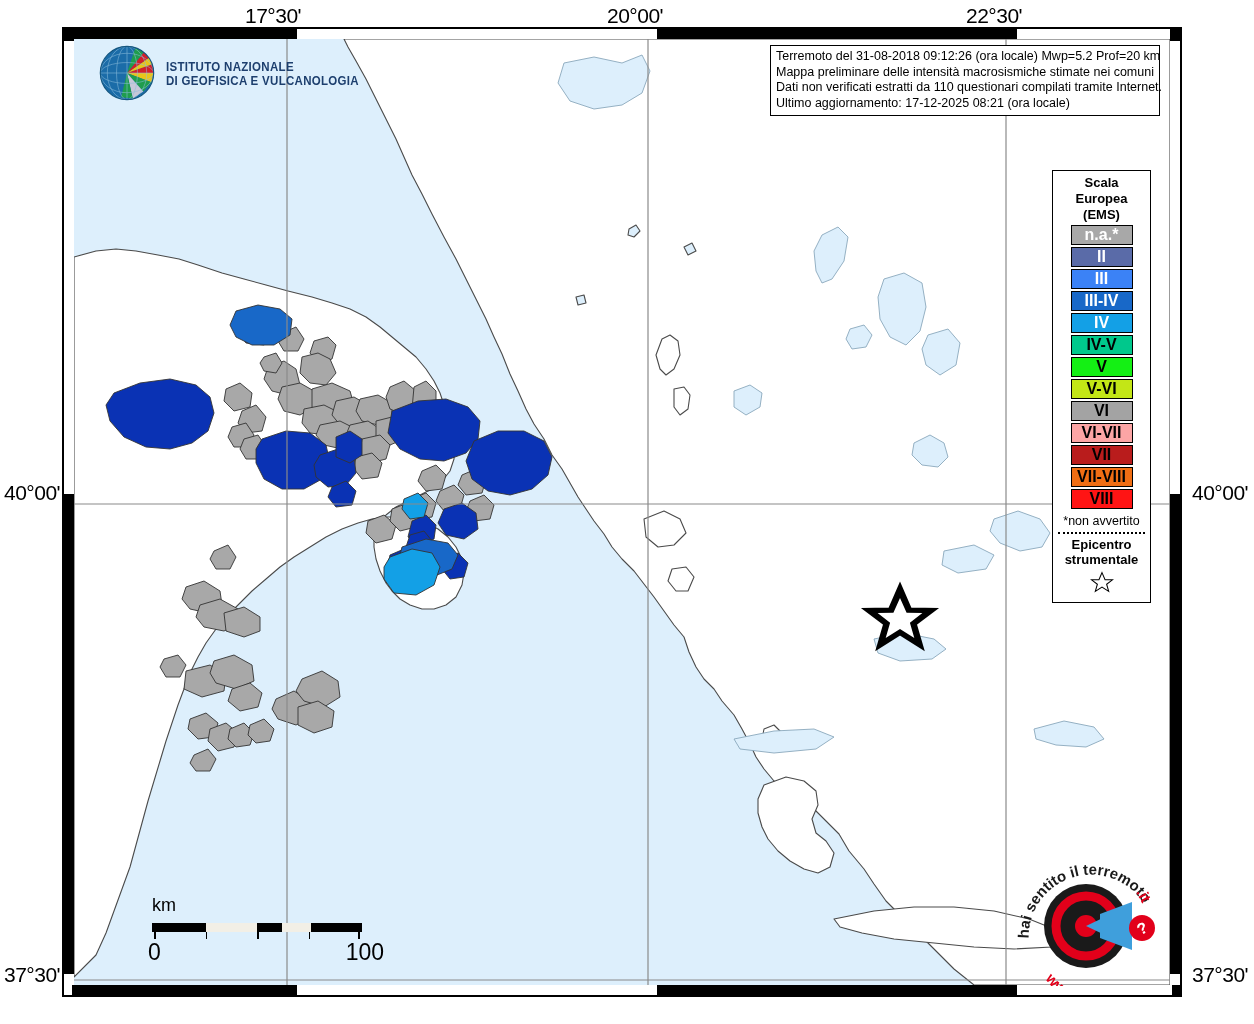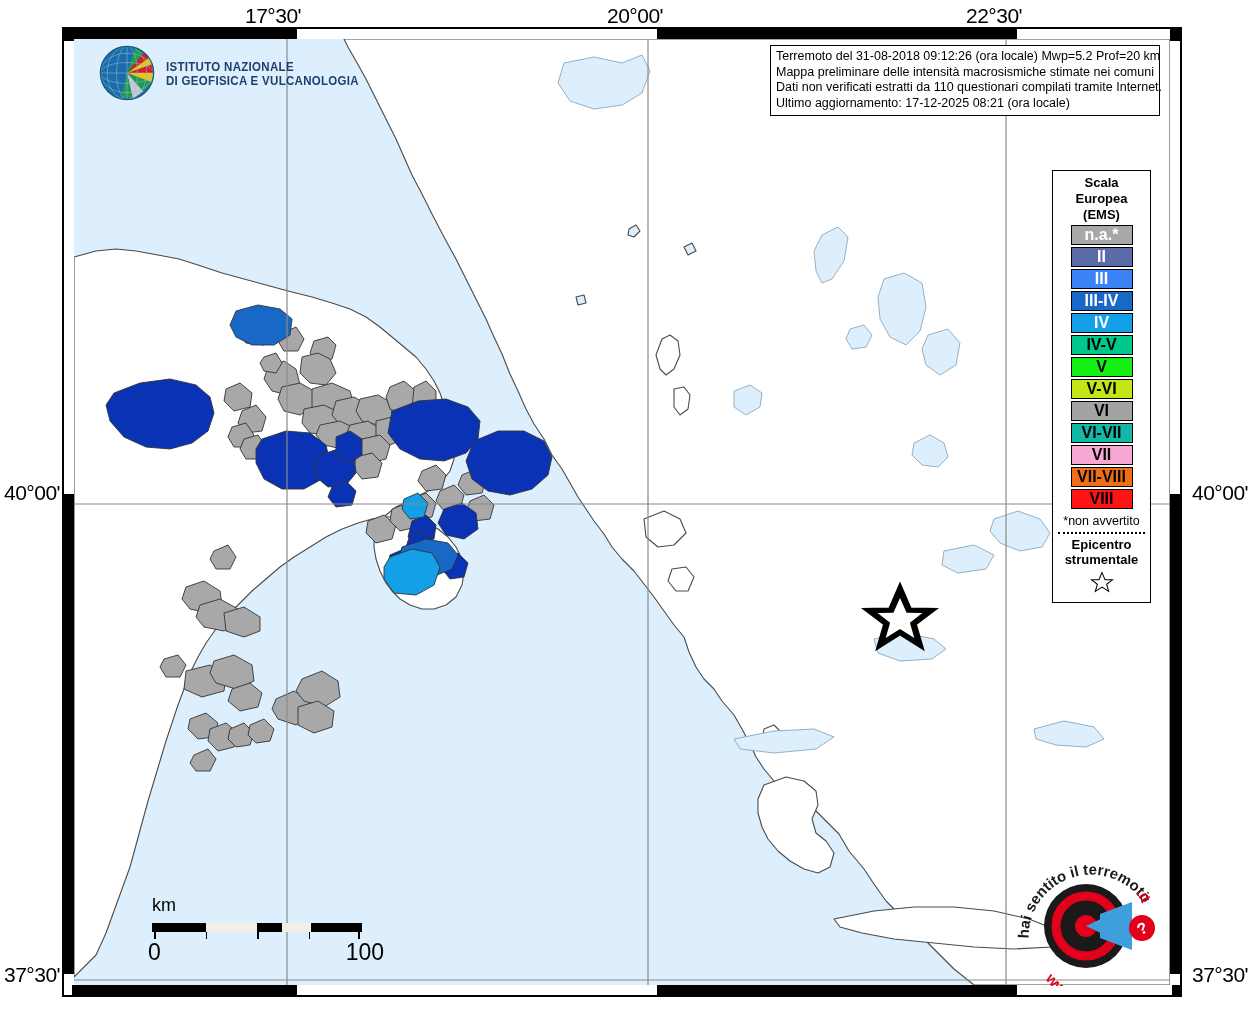--- a/index.html
+++ b/index.html
@@ -335,22 +335,22 @@
     <div id="legend-items">
         <div class="swatch" style="background: rgb(168, 168, 168); color: rgb(255, 255, 255);">n.a.*</div>
         <div class="swatch" style="background: rgb(90, 107, 168); color: rgb(255, 255, 255);">II</div>
         <div class="swatch" style="background: #3b82f6; color: rgb(255, 255, 255);">III</div>
         <div class="swatch" style="background: rgb(24, 104, 200); color: rgb(255, 255, 255);">III-IV</div>
         <div class="swatch" style="background: rgb(19, 160, 230); color: rgb(255, 255, 255);">IV</div>
         <div class="swatch" style="background: rgb(0, 200, 140); color: rgb(0, 0, 0);">IV-V</div>
         <div class="swatch" style="background: rgb(20, 240, 20); color: rgb(0, 0, 0);">V</div>
         <div class="swatch" style="background: rgb(195, 230, 22); color: rgb(0, 0, 0);">V-VI</div>
         <div class="swatch" style="background: #a3a3a3; color: rgb(0, 0, 0);">VI</div>
-        <div class="swatch" style="background: #14b8a6; color: rgb(0, 0, 0);">VI-VII</div>
-        <div class="swatch" style="background: #f9a8d4; color: rgb(0, 0, 0);">VII</div>
+        <div class="swatch" style="background: #fca5a5; color: rgb(0, 0, 0);">VI-VII</div>
+        <div class="swatch" style="background: #b91c1c; color: rgb(0, 0, 0);">VII</div>
         <div class="swatch" style="background: rgb(240, 110, 20); color: rgb(0, 0, 0);">VII-VIII</div>
         <div class="swatch" style="background: rgb(255, 20, 20); color: rgb(0, 0, 0);">VIII</div>
       </div>
 
     <div class="lfoot">*non avvertito</div>
     <div class="ldash"></div>
     <div class="lepi">Epicentro</div>
     <div class="lepi">strumentale</div>
     <div class="listar">
       <svg width="28" height="26" viewBox="-20 -20 40 40">

